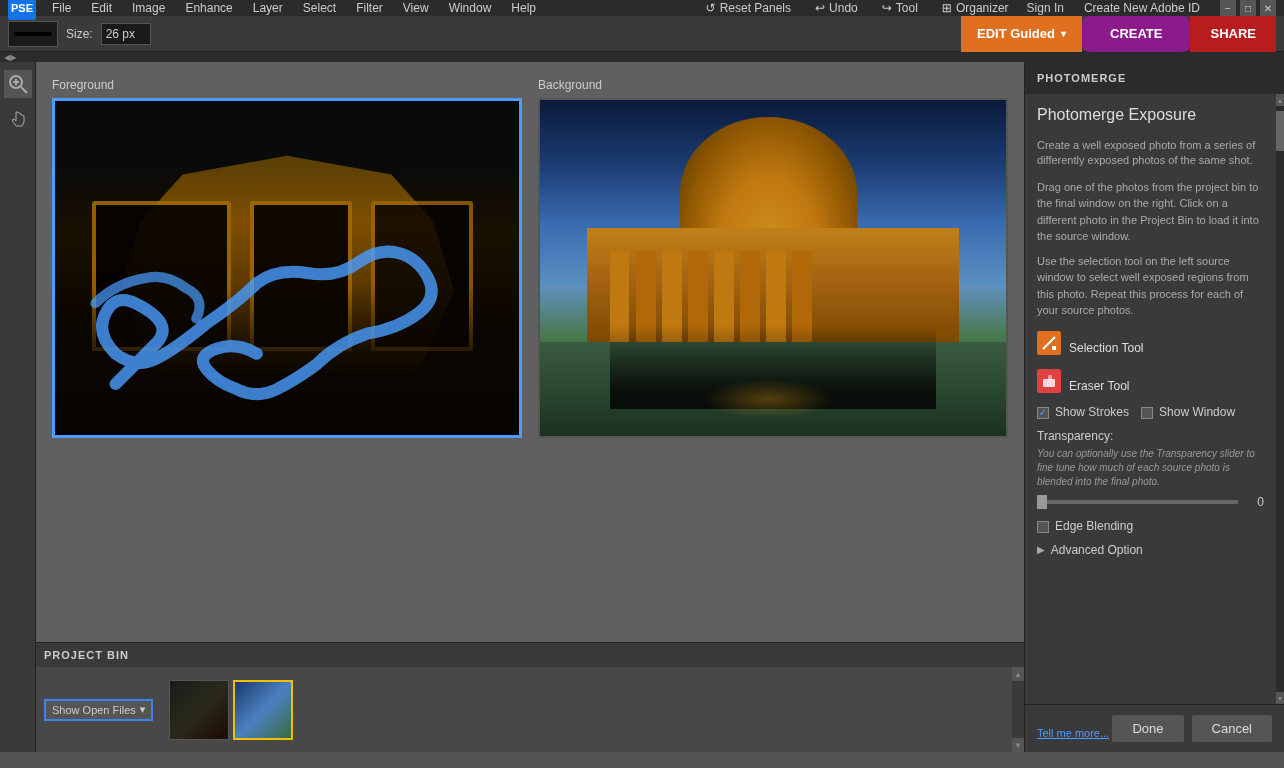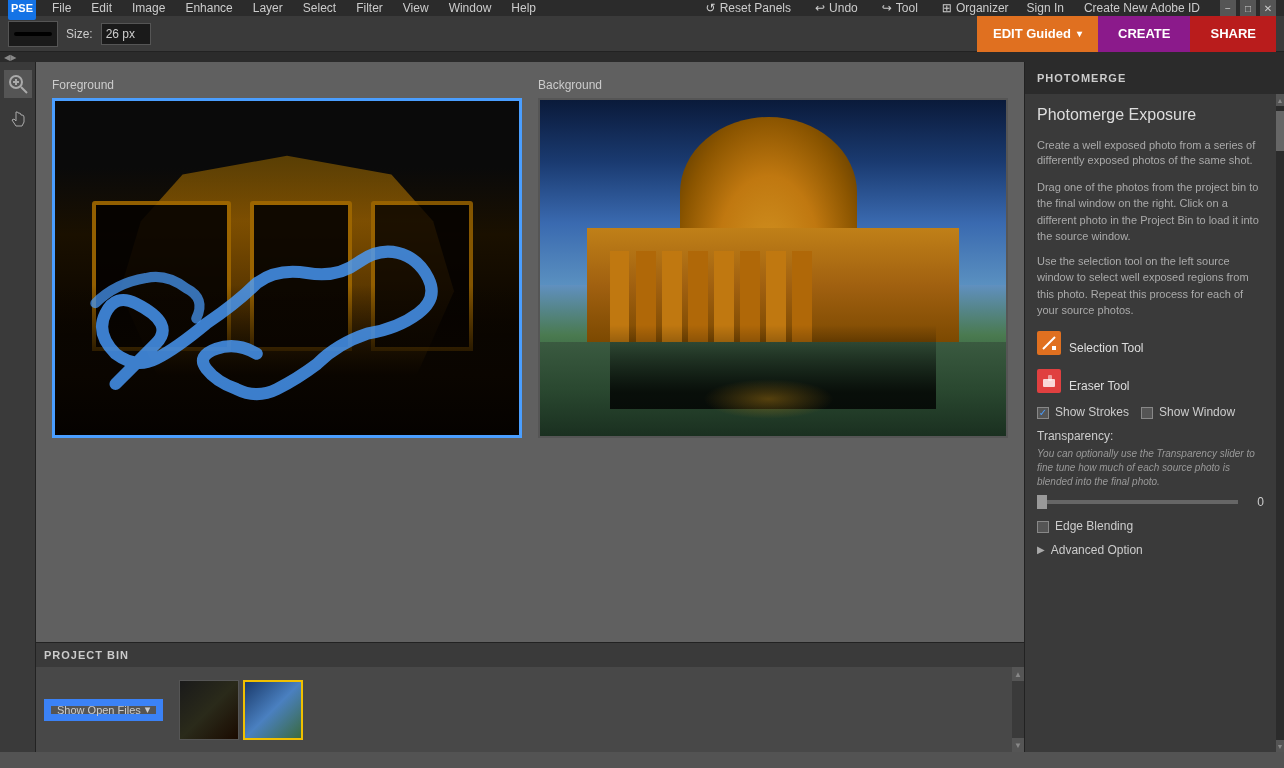--- a/index.html
+++ b/index.html
@@ -16,21 +16,21 @@
 
     
     #toolbar-row { display: flex; align-items: center; height: 36px; background: #3a3a3a; padding: 0 8px; gap: 8px; border-bottom: 1px solid #222; }
     #brush-preview { width: 50px; height: 26px; background: #1a1a1a; border: 1px solid #555; display: flex; align-items: center; justify-content: center; }
     #brush-preview-inner { width: 38px; height: 4px; background: black; border-radius: 2px; }
     #size-label { color: #ccc; font-size: 12px; }
     #size-value { background: #1a1a1a; border: 1px solid #555; color: #ccc; font-size: 12px; width: 50px; height: 22px; padding: 0 4px; }
     #top-right-tabs { display: flex; margin-left: auto; height: 36px; }
     #tab-edit-guided { background: #e07020; color: white; font-size: 13px; font-weight: bold; padding: 0 16px; display: flex; align-items: center; gap: 6px; cursor: pointer; }
     #tab-edit-arrow { font-size: 10px; }
-    #tab-create { background: #8b1a8b; color: white; font-size: 13px; font-weight: bold; padding: 0 20px; display: flex; align-items: center; cursor: pointer; }
+    #tab-create { background: #8b1a8b; color: white; font-size: 13px; font-weight: bold; padding: 0 28px; display: flex; align-items: center; cursor: pointer; border-radius: 7px; }
     #tab-share { background: #b91c1c; color: white; font-size: 13px; font-weight: bold; padding: 0 20px; display: flex; align-items: center; cursor: pointer; }
 
     
     #collapse-bar { height: 10px; background: #2b2b2b; display: flex; align-items: center; padding: 0 4px; }
     #collapse-arrows { color: #888; font-size: 8px; }
 
     
     #main-area { display: flex; height: calc(768px - 32px - 36px - 10px); }
 
     
@@ -45,21 +45,21 @@
     .panel-label { color: #ccc; font-size: 12px; margin-bottom: 6px; }
     .photo-frame { flex: 1; border: 2px solid #555; overflow: hidden; position: relative; max-height: 340px; }
     .photo-frame.selected { border: 3px solid #4a9eff; }
     .photo-placeholder { width: 100%; height: 100%; background: #1a1a1a; display: flex; align-items: center; justify-content: center; color: #333; position: relative; overflow: hidden; }
 
     
     #project-bin { height: 110px; background: #484848; border-top: 1px solid #222; display: flex; flex-direction: column; }
     #project-bin-header { display: flex; align-items: center; height: 24px; background: #3a3a3a; padding: 0 8px; gap: 8px; }
     #project-bin-label { color: #ccc; font-size: 11px; font-weight: bold; letter-spacing: 1px; }
     #project-bin-content { display: flex; align-items: center; padding: 4px 8px; gap: 4px; flex: 1; }
-    #show-open-files { background: #555; border: 7px solid #3b82f6; color: #ccc; font-size: 11px; padding: 2px 6px; cursor: pointer; display: flex; align-items: center; gap: 4px; height: 22px; }
+    #show-open-files { background: #555; border: 2px solid #3b82f6; color: #ccc; font-size: 11px; padding: 2px 6px; cursor: pointer; display: flex; align-items: center; gap: 4px; height: 22px; }
     #thumbnails { display: flex; gap: 4px; margin-left: 8px; }
     .thumb { width: 60px; height: 60px; background: #333; border: 1px solid #555; overflow: hidden; cursor: pointer; flex-shrink: 0; }
     .thumb.selected { border: 2px solid #f0c000; }
     .thumb-dark { background: linear-gradient(135deg, #1a1a1a, #2a2a1a, #1a0a00); width: 100%; height: 100%; }
     .thumb-evening { background: linear-gradient(135deg, #1a3a6b, #4a80c0, #3a6a40); width: 100%; height: 100%; }
 
     
     #right-panel { width: 260px; background: #3a3a3a; border-left: 1px solid #222; display: flex; flex-direction: column; overflow: hidden; }
     #right-panel-header { height: 32px; background: #2b2b2b; display: flex; align-items: center; padding: 0 12px; }
     #photomerge-label { color: #ccc; font-size: 11px; font-weight: bold; letter-spacing: 1px; }
@@ -350,15 +350,22 @@
 
       <div style="width:8px;background:#2b2b2b;display:flex;flex-direction:column;">
         <div style="height:12px;background:#555;color:#888;font-size:7px;display:flex;align-items:center;justify-content:center;cursor:pointer;">▲</div>
         <div style="flex:1;background:#2b2b2b;position:relative;">
           <div style="width:8px;height:40px;background:#666;position:absolute;top:5px;"></div>
         </div>
         <div style="height:12px;background:#555;color:#888;font-size:7px;display:flex;align-items:center;justify-content:center;cursor:pointer;">▼</div>
       </div>
     </div>
 
+    <div id="right-panel-footer">
+      <div id="tell-more">Tell me more...</div>
+      <div style="display:flex;gap:8px;">
+        <button id="done-btn" class="action-btn">Done</button>
+        <button id="cancel-btn" class="action-btn">Cancel</button>
+      </div>
+    </div>
   </div>
 
 </div>
 
 </body></html>

